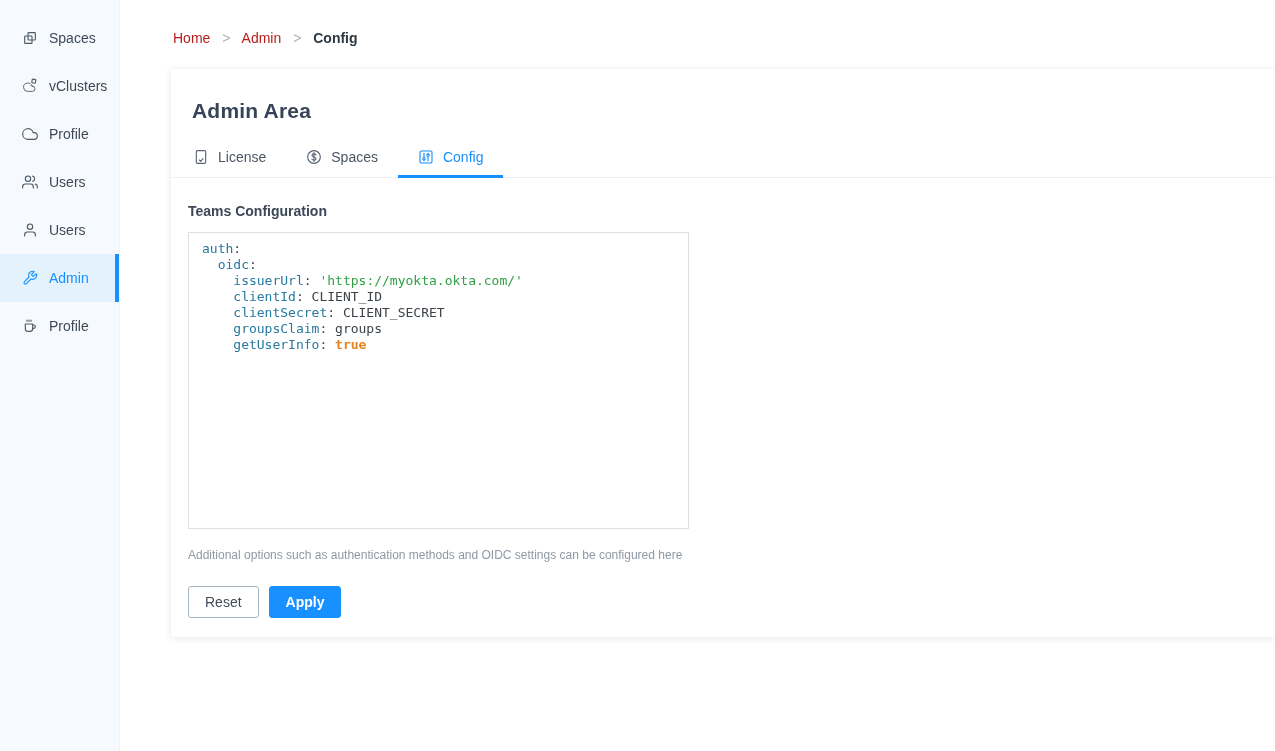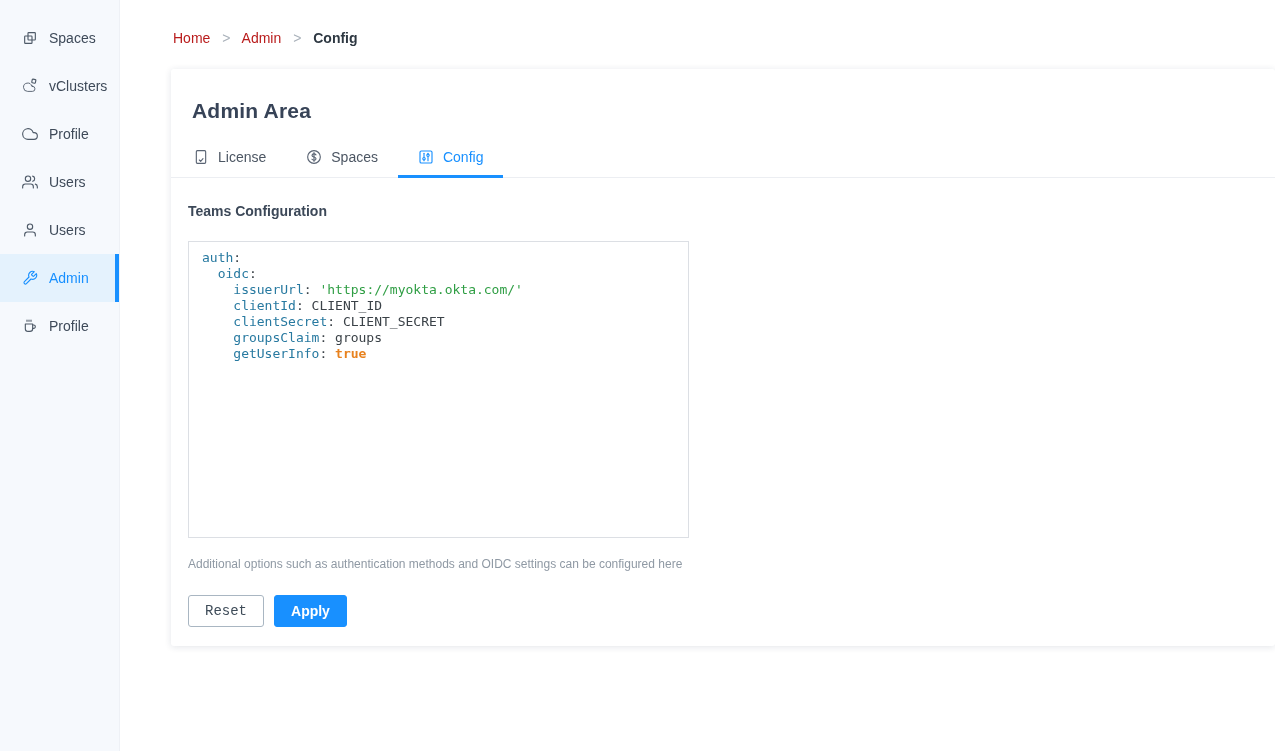--- a/index.html
+++ b/index.html
@@ -74,40 +74,40 @@
   .tab .icn{color:#5a6473;}
   .tab.active{color:var(--accent);}
   .tab.active .icn{color:var(--accent);}
   .tab.active::after{
     content:"";position:absolute;left:0;right:0;bottom:-1px;height:3px;
     background:var(--accent);
   }
   .card-body{padding:25px 24px 19px 17px;}
   .section-title{font-size:14px;font-weight:700;color:#3c4858;}
   .editor{
-    margin-top:22px;width:501px;height:297px;
+    margin-top:13px;width:501px;height:297px;
     border:1px solid #dcdfe4;background:#fff;
     padding:8px 0 0 13px;overflow:hidden;cursor:text;
   }
   .code{
     font-family:"DejaVu Sans Mono","Liberation Mono",monospace;
     font-size:13px;line-height:16px;white-space:pre;
   }
   .tok-key{color:var(--code-key);}
   .tok-str{color:var(--code-string);}
   .tok-bool{color:var(--code-bool);font-weight:700;}
   .tok-p,.tok-val{color:var(--code-plain);}
   .note{margin-top:19px;font-size:12px;color:var(--muted);}
   .btn-row{margin-top:24px;display:flex;gap:10px;}
   .btn{
     height:32px;padding:0 16px;font-size:14px;border-radius:3px;
     font-family:"Liberation Sans",sans-serif;cursor:pointer;
   }
   .btn-default{
-    background:#fff;border:1px solid #a9b6c2;color:#3f4c59;font-family:Liberation Mono, monospace;
+    background:#fff;border:1px solid #a9b6c2;color:#3f4c59;
   }
   .btn-primary{
     background:var(--accent);border:1px solid var(--accent);color:#fff;font-weight:bold;
   }
 </style>
 </head>
 <body>
 
 <nav class="sidebar">
 

